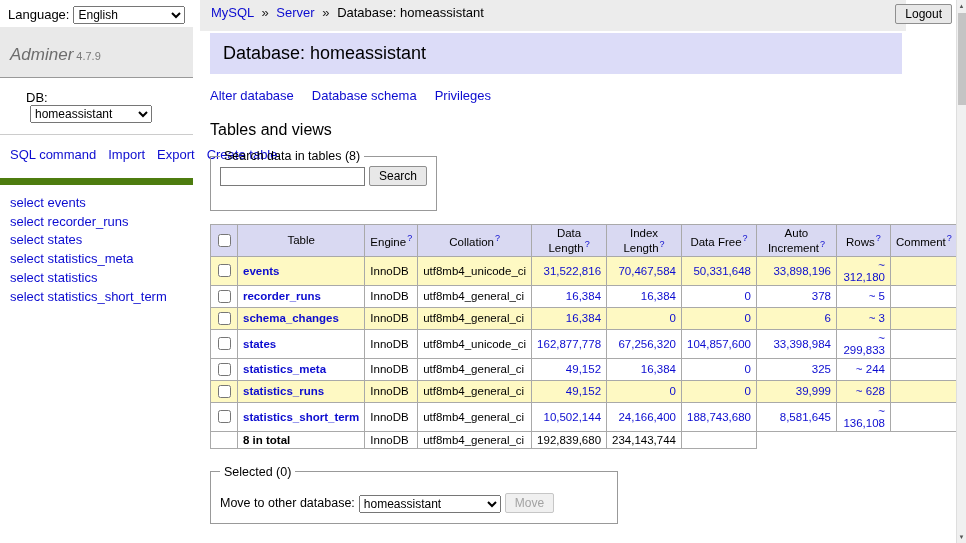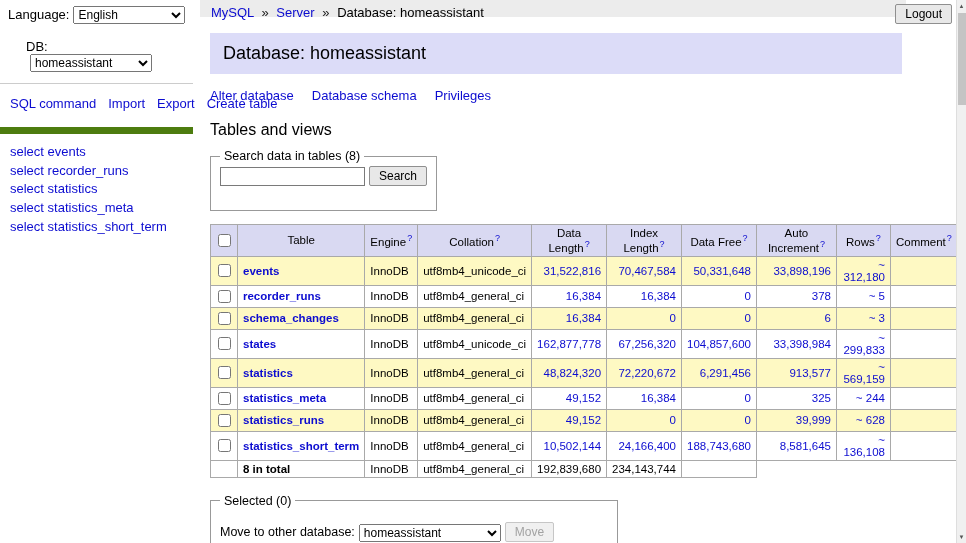--- a/index.html
+++ b/index.html
@@ -9,21 +9,21 @@
     background: #fff; color: #000;
     font-family: "Liberation Sans", sans-serif; font-size: 13px;
   }
   .lnk { color: #0c0cd0; text-decoration: none; cursor: pointer; }
   .bold { font-weight: bold; }
 
   
   .lang-row { position: absolute; top: 6px; left: 8px; }
   .lang-row select { width: 112px; font-size: 12px; margin-left: 4px; }
   .breadcrumb {
-    position: absolute; left: 200px; top: 0; width: 706px; height: 17px;
+    position: absolute; left: 200px; top: 0; width: 706px; height: 31px;
     background: #ececec; line-height: 25px; padding-left: 11px; white-space: nowrap;
   }
   .breadcrumb .sep { color: #222; margin: 0 4px; }
   .logout-wrap { position: absolute; top: 4px; right: 14px; }
 
   
   .btn {
     font-family: "Liberation Sans", sans-serif; font-size: 12px;
     padding: 2px 9px; background: #e8e8e8; border: 1px solid #8f8f8f;
     border-radius: 2px; color: #000; cursor: pointer;
@@ -100,29 +100,33 @@
   <a class="lnk" href="#">Server</a>
   <span class="sep">»</span>
   <span>Database: homeassistant</span>
 </div>
 
 <div class="logout-wrap">
   <button class="btn">Logout</button>
 </div>
 
 <div class="sidebar">
+  <h1>
+    <span class="app-name">Adminer</span><span class="app-version">4.7.9</span>
+  </h1>
   <div class="db-row">
     <span>DB:</span><select><option>homeassistant</option></select>
   </div>
   <div class="actions" id="action-links"><a class="lnk" href="#">SQL command</a><a class="lnk" href="#">Import</a><a class="lnk" href="#">Export</a><a class="lnk" href="#">Create table</a></div>
   <ul class="tlinks" id="table-links">
       <li><a class="lnk" href="#">select events</a></li>
       <li><a class="lnk" href="#">select recorder_runs</a></li>
+      <li><a class="lnk" href="#">select states</a></li>
+      <li><a class="lnk" href="#">select statistics_meta</a></li>
       <li><a class="lnk" href="#">select statistics</a></li>
-      <li><a class="lnk" href="#">select statistics_meta</a></li>
       <li><a class="lnk" href="#">select statistics_short_term</a></li>
     </ul>
 </div>
 
 <div class="main">
   <h2>Database: homeassistant</h2>
 
   <div class="nav-row" id="nav-links"><a class="lnk" href="#">Alter database</a><a class="lnk" href="#">Database schema</a><a class="lnk" href="#">Privileges</a></div>
 
   <h3>Tables and views</h3>
@@ -189,32 +193,20 @@
           <th class="tname"><a class="lnk bold" href="#">states</a></th>
           <td>InnoDB</td>
           <td>utf8mb4_unicode_ci</td>
           <td class="num"><a class="lnk" href="#">162,877,778</a></td>
           <td class="num"><a class="lnk" href="#">67,256,320</a></td>
           <td class="num"><a class="lnk" href="#">104,857,600</a></td>
           <td class="num"><a class="lnk" href="#">33,398,984</a></td>
           <td class="num"><a class="lnk" href="#">~ 299,833</a></td>
           <td></td>
         </tr>
-        <tr class="odd">
-          <td class="chk"><input type="checkbox" style=""></td>
-          <th class="tname"><a class="lnk bold" href="#">statistics</a></th>
-          <td>InnoDB</td>
-          <td>utf8mb4_general_ci</td>
-          <td class="num"><a class="lnk" href="#">48,824,320</a></td>
-          <td class="num"><a class="lnk" href="#">72,220,672</a></td>
-          <td class="num"><a class="lnk" href="#">6,291,456</a></td>
-          <td class="num"><a class="lnk" href="#">913,577</a></td>
-          <td class="num"><a class="lnk" href="#">~ 569,159</a></td>
-          <td></td>
-        </tr>
         <tr class="">
           <td class="chk"><input type="checkbox" style=""></td>
           <th class="tname"><a class="lnk bold" href="#">statistics_meta</a></th>
           <td>InnoDB</td>
           <td>utf8mb4_general_ci</td>
           <td class="num"><a class="lnk" href="#">49,152</a></td>
           <td class="num"><a class="lnk" href="#">16,384</a></td>
           <td class="num"><a class="lnk" href="#">0</a></td>
           <td class="num"><a class="lnk" href="#">325</a></td>
           <td class="num"><a class="lnk" href="#">~ 244</a></td>

